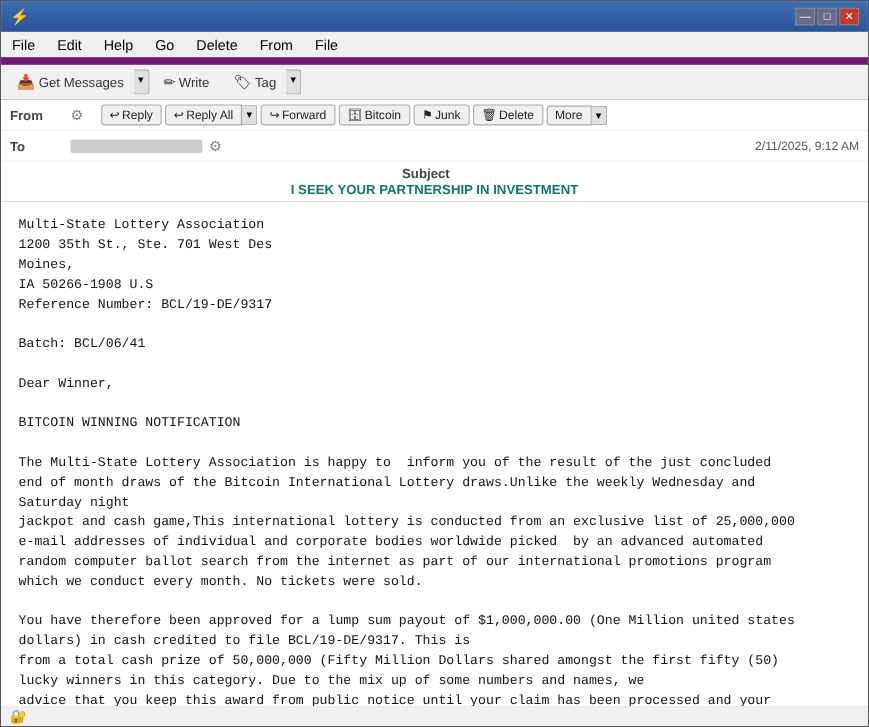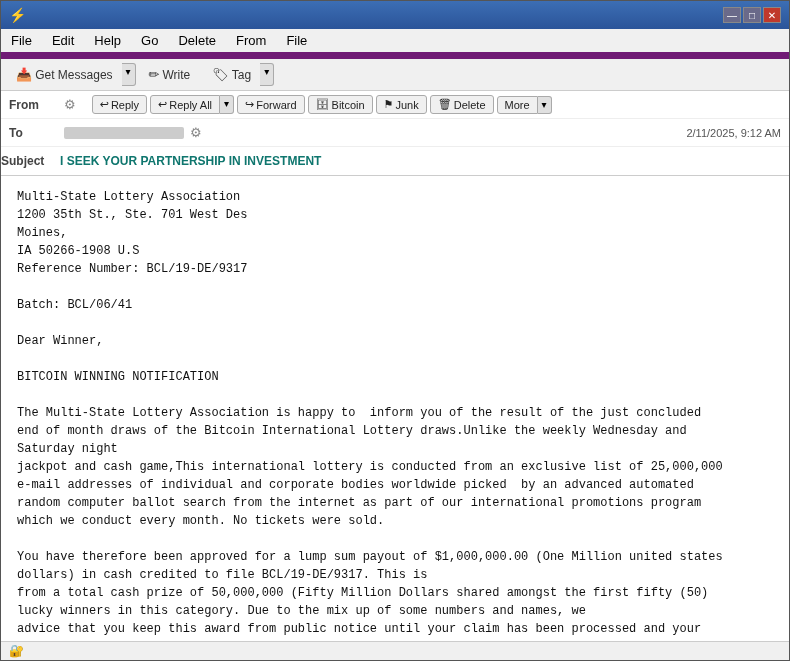--- a/index.html
+++ b/index.html
@@ -150,22 +150,23 @@
     }
     .action-group .action-btn {
       border-radius: 3px 0 0 3px;
     }
     .header-date {
       font-size: 11px;
       color: #555;
       white-space: nowrap;
     }
     .subject-row {
-      padding: 4px 0;
-      font-size: 12px;
+      padding: 4px 12px;
+      font-size: 12px;
+      flex-direction: column;
     }
     .subject-label {
       color: #444;
       font-weight: bold;
       margin-right: 4px;
     }
     .subject-value {
       font-weight: bold;
       color: #0f766e;
     }

